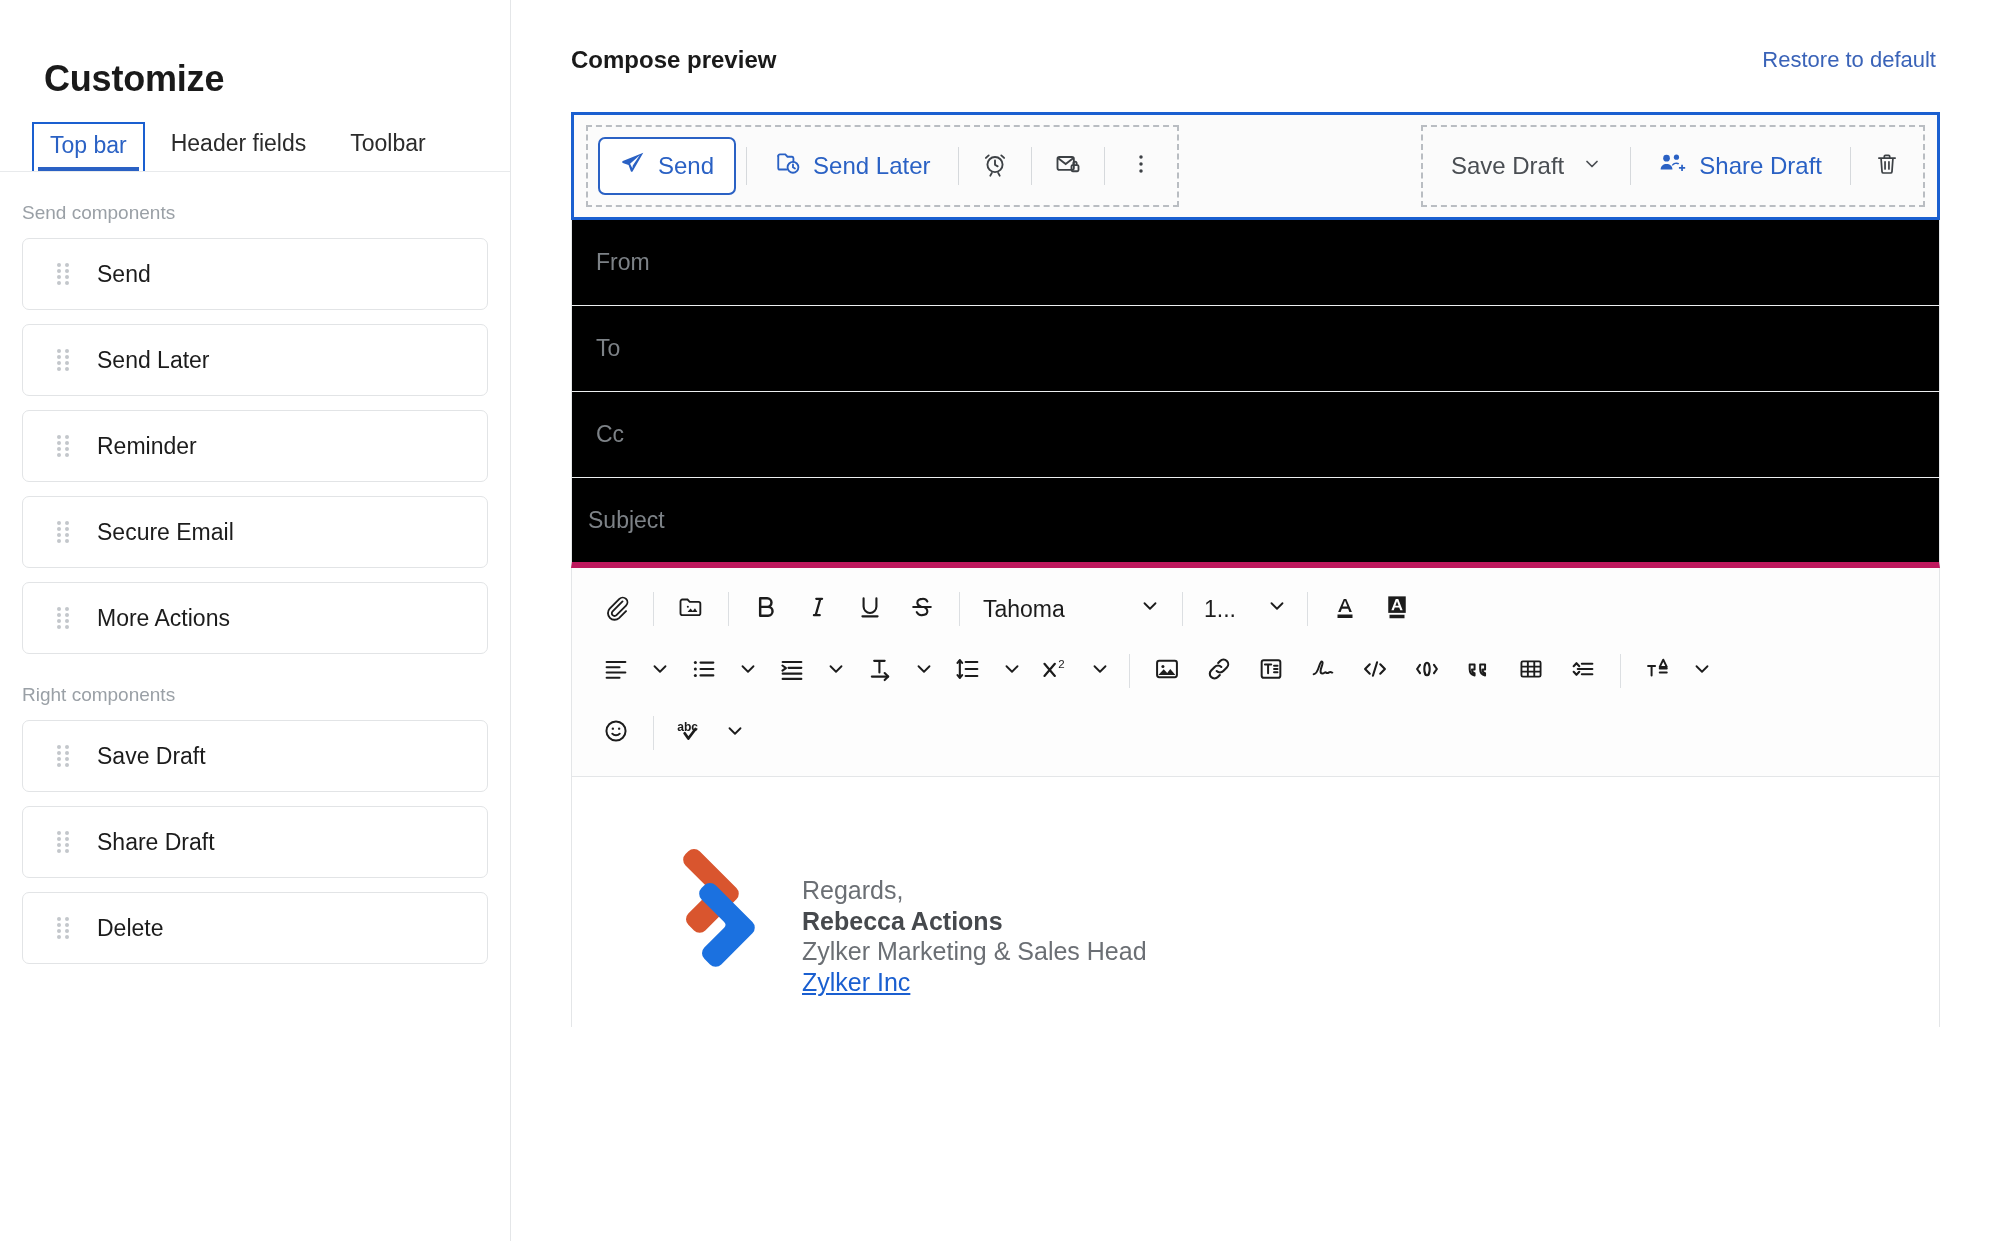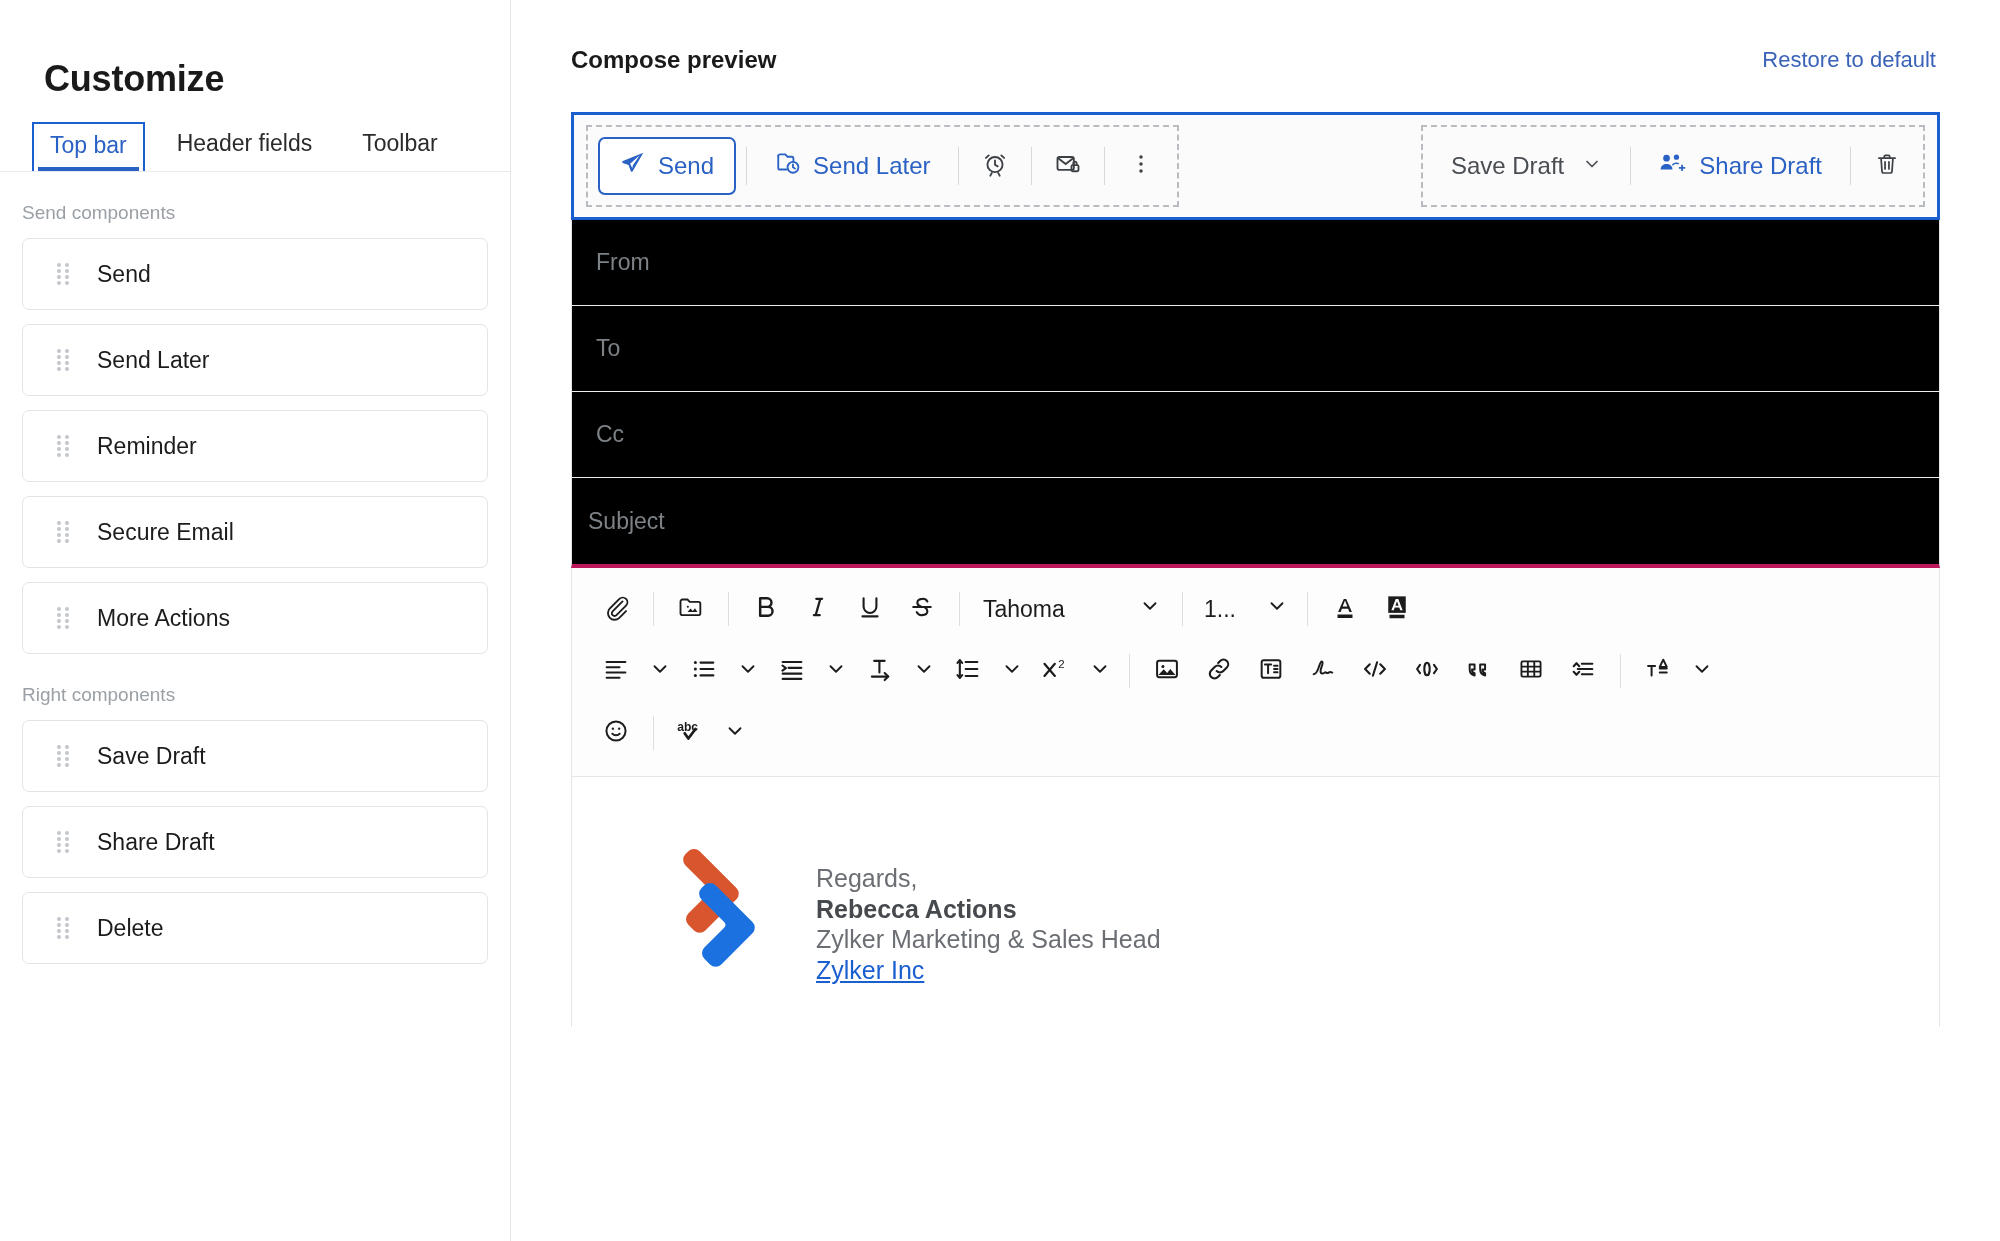--- a/index.html
+++ b/index.html
@@ -18,21 +18,21 @@
     background: #fff;
     position: relative;
     flex: 0 0 511px;
   }
   .sidebar-title {
     font-size: 36px; font-weight: bold; color: #1a1a1a;
     padding: 58px 0 0 44px; letter-spacing: -0.2px;
   }
   .tabs {
     display: flex; align-items: flex-end;
-    padding: 28px 0 0 32px; gap: 14px;
+    padding: 28px 0 0 32px; gap: 8px;
     border-bottom: 1px solid #e8eaec;
     height: 72px;
   }
   .tab {
     font-size: 23px; color: #2b2b2b;
     padding: 10px 18px 14px 18px;
     position: relative; cursor: pointer; background: transparent;
   }
   .tab.active {
     color: #2a61c4;
@@ -119,21 +119,21 @@
 
   
   .field-row {
     border-left: 1px solid #e4e6e8;
     border-right: 1px solid #e4e6e8;
     border-bottom: 1px solid #eceef0;
     height: 86px; display: flex; align-items: center;
     padding-left: 24px; background: #000000;
   }
   .field-row:first-of-type { border-top: none; }
-  .field-row.subject { border-bottom: 4px solid #be185d; height: 90px; padding-left: 16px; }
+  .field-row.subject { border-bottom: 6px solid #be185d; height: 90px; padding-left: 16px; }
   .field-label { font-size: 23px; color: #7d8287; }
 
   
   .editor-tools {
     border-left: 1px solid #e4e6e8;
     border-right: 1px solid #e4e6e8;
     border-bottom: 1px solid #e4e6e8;
     background: #fdfdfd;
     padding: 10px 0 12px 0;
   }
@@ -157,21 +157,21 @@
   }
 
   
   .editor-body {
     border-left: 1px solid #e4e6e8;
     border-right: 1px solid #e4e6e8;
     background: #fff;
     min-height: 250px;
     padding: 70px 0 0 60px;
   }
-  .sig { display: flex; align-items: center; gap: 44px; }
+  .sig { display: flex; align-items: flex-end; gap: 30px; }
   .logo { width: 140px; height: 150px; position: relative; flex: 0 0 140px; }
   .sig-text { padding-top: 4px; }
   .sig-line { font-size: 25px; color: #6b6f74; line-height: 1.22; }
   .sig-name { font-size: 25px; color: #46494d; font-weight: bold; line-height: 1.22; }
   .sig-link {
     font-size: 25px; color: #1a5fd0; text-decoration: underline;
     line-height: 1.22; cursor: pointer; display: inline-block;
   }
 </style>
 </head>

